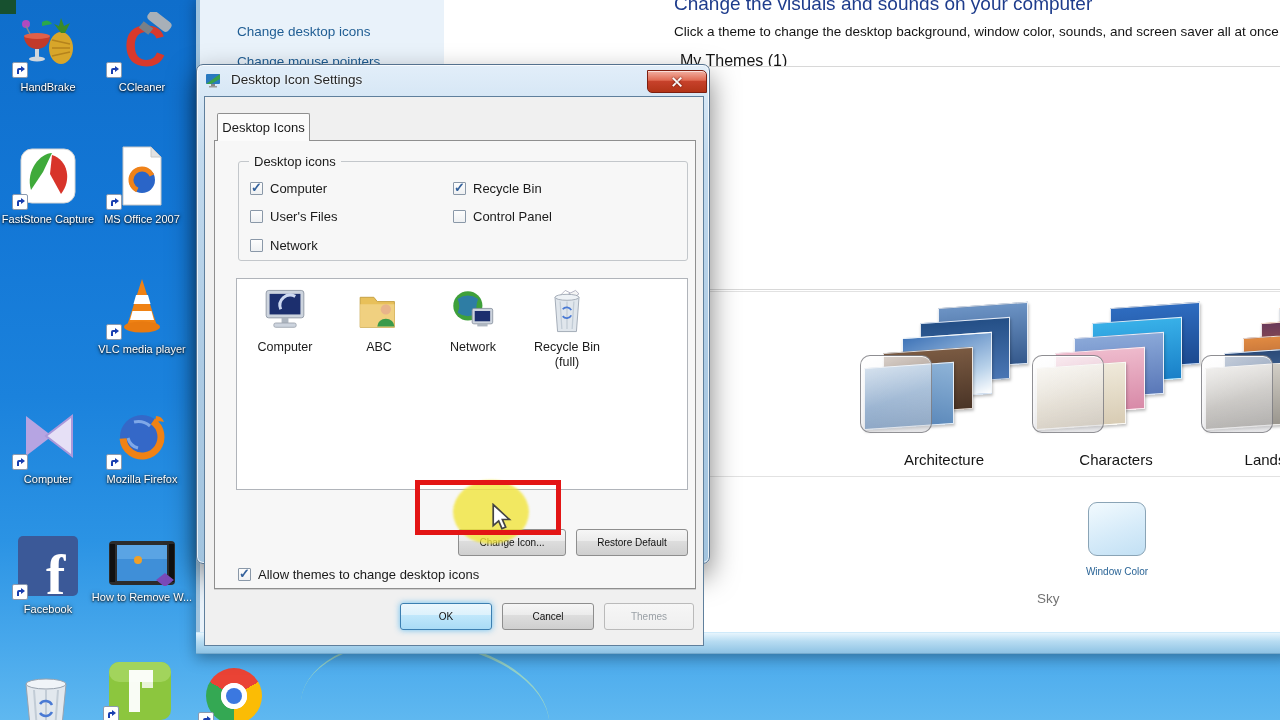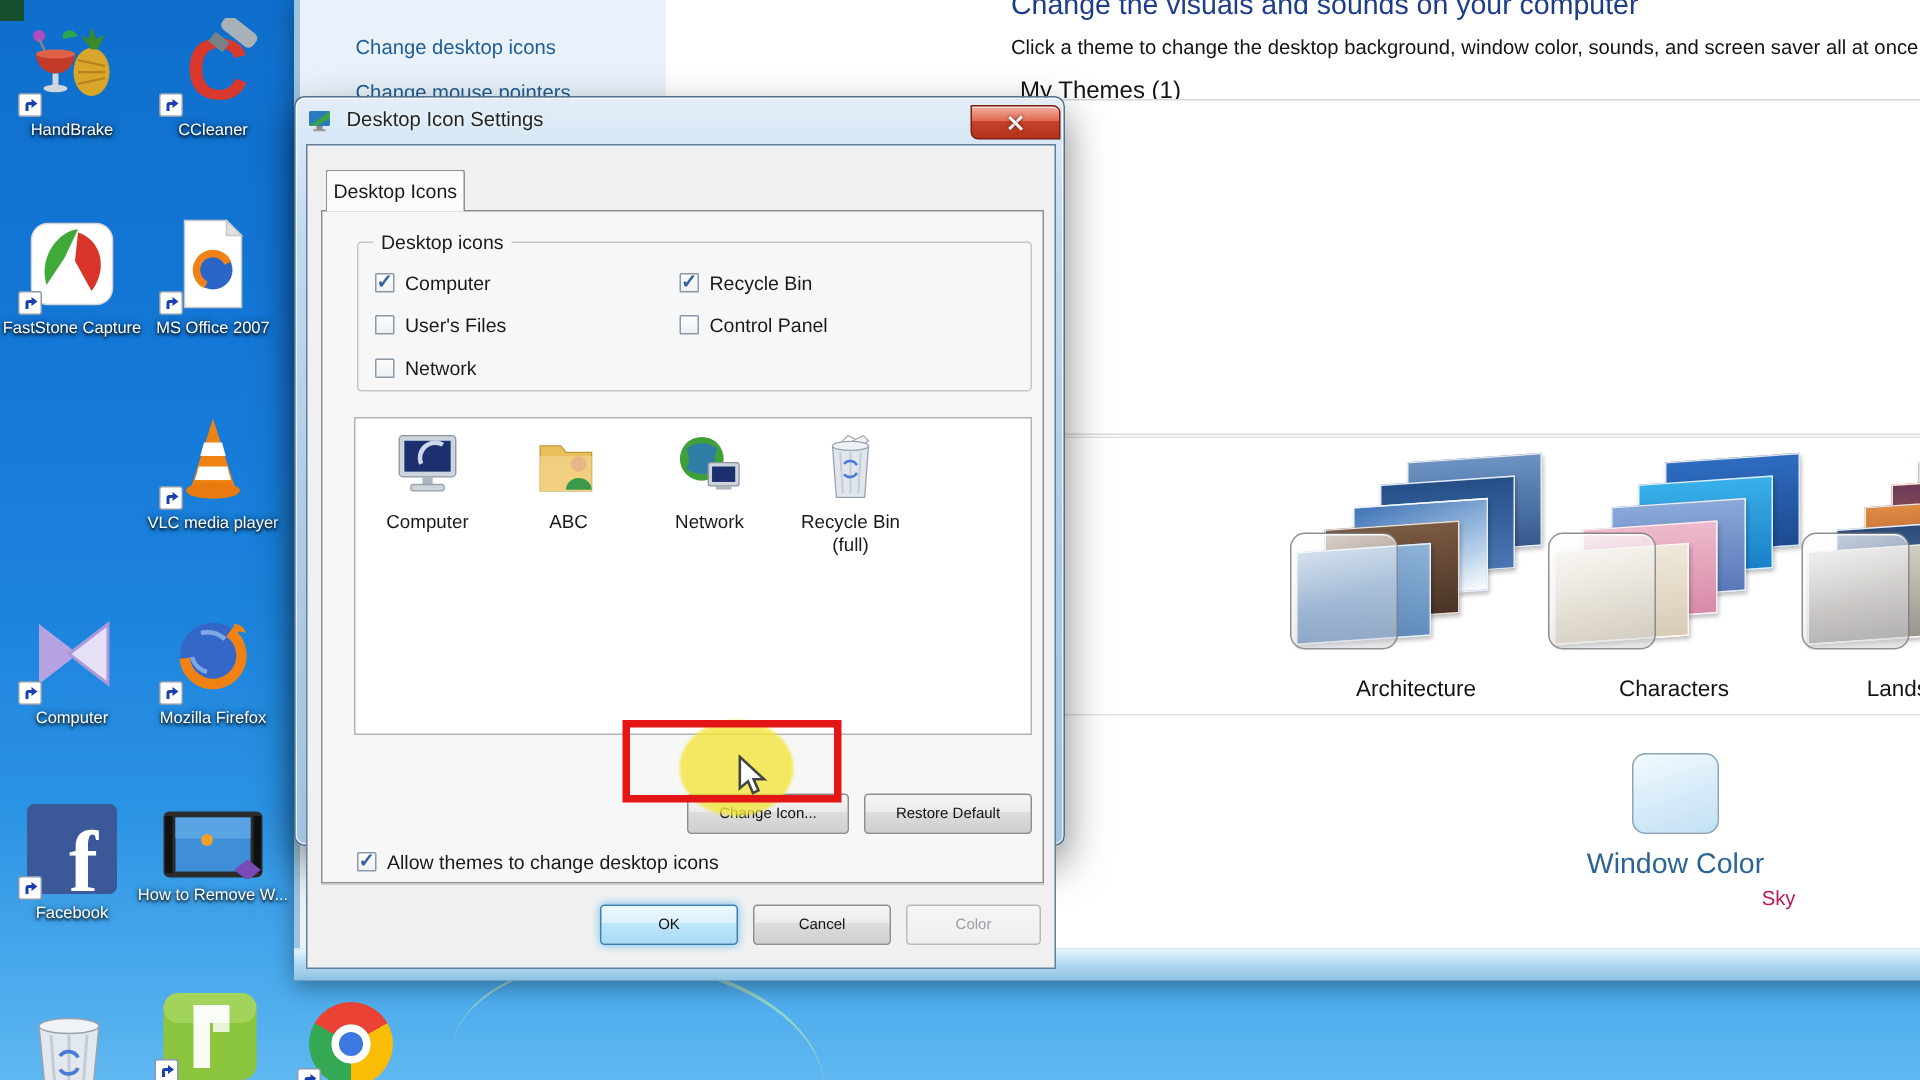--- a/index.html
+++ b/index.html
@@ -41,22 +41,22 @@
   .pz-div { position:absolute; left:228px; width:840px; height:1px; background:#e2e2e2; }
   .theme { position:absolute; width:172px; height:168px; cursor:pointer; }
   .tpanel { position:absolute; width:90px; height:62px; border:1px solid rgba(255,255,255,.85);
     box-shadow:1px 2px 3px rgba(0,0,0,.25); transform:skewY(-4deg); }
   .tglass { position:absolute; left:2px; top:52px; width:72px; height:78px; border-radius:10px;
     background:linear-gradient(160deg, rgba(255,255,255,.78), rgba(235,235,238,.45) 55%, rgba(200,200,205,.5));
     border:1px solid rgba(110,110,115,.75); box-shadow:inset 0 1px 0 rgba(255,255,255,.9); }
   .tlabel { position:absolute; left:0; top:148px; width:172px; text-align:center; font-size:15px; color:#141414; }
   .wc-swatch { position:absolute; left:644px; top:506px; width:58px; height:54px; border-radius:9px;
     background:linear-gradient(160deg,#f2fafe,#d6ebf9 55%,#c2e0f4); border:1.5px solid #8aa4b6; cursor:pointer; }
-  .pz-itemlabel { position:absolute; text-align:center; font-size:19px; color:#2a6496; cursor:pointer; }
-  .pz-itemvalue { position:absolute; text-align:right; font-size:13.5px; color:#be185d; }
+  .pz-itemlabel { position:absolute; text-align:center; font-size:10px; color:#2a6496; cursor:pointer; }
+  .pz-itemvalue { position:absolute; text-align:left; font-size:13.5px; color:#737373; }
   .pz-bottom { position:absolute; left:0; bottom:0; width:100%; height:22px;
     background:linear-gradient(180deg,#e7f5fd,#b7dcf2 40%,#8fc3e4 95%,#5e93b8); border-top:1px solid #cfeafa; }
 
   
   .dlg { position:absolute; left:196px; top:64px; width:514px; height:500px; border-radius:7px; z-index:5;
     background:linear-gradient(180deg,#e2eef9,#c2daee 18%,#adcbe4 60%,#a2c4df);
     border:1px solid #54718e; box-shadow:0 12px 28px rgba(0,0,0,.5), inset 0 0 0 1px rgba(255,255,255,.75); }
   .dlg-titlebar { position:absolute; left:0; top:0; width:100%; height:31px; }
   .dlg-ticon { position:absolute; left:9px; top:8px; width:16px; height:15px; }
   .dlg-title { position:absolute; left:34px; top:7px; font-size:13.5px; color:#262626; text-shadow:0 0 3px #fff; }
@@ -440,21 +440,21 @@
 
         <div class="cb" style="left:23px;top:426px">
           <span class="cbbox checked"></span>
           <span class="cblabel">Allow themes to change desktop icons</span>
         </div>
       </div>
 
       <div class="footer-div"></div>
       <div class="btn btn-ok" style="left:195px;top:506px;width:92px">OK</div>
       <div class="btn" style="left:297px;top:506px;width:92px">Cancel</div>
-      <div class="btn btn-apply" style="left:399px;top:506px;width:90px">Color</div>
+      <div class="btn btn-apply" style="left:399px;top:506px;width:90px">Themes</div>
     </div>
 
     <div class="hl-yellow"></div>
     <div class="hl-red"></div>
     <div class="cursor">
       <svg width="24" height="28" viewBox="0 0 14 18">
           <path d="M2 1 L2 14.5 L5.5 11.5 L7.6 16.5 L10 15.4 L7.9 10.6 L12.4 10.6 Z" fill="#fff" stroke="#444" stroke-width="1.1"></path>
         </svg>
     </div>
   </div>

